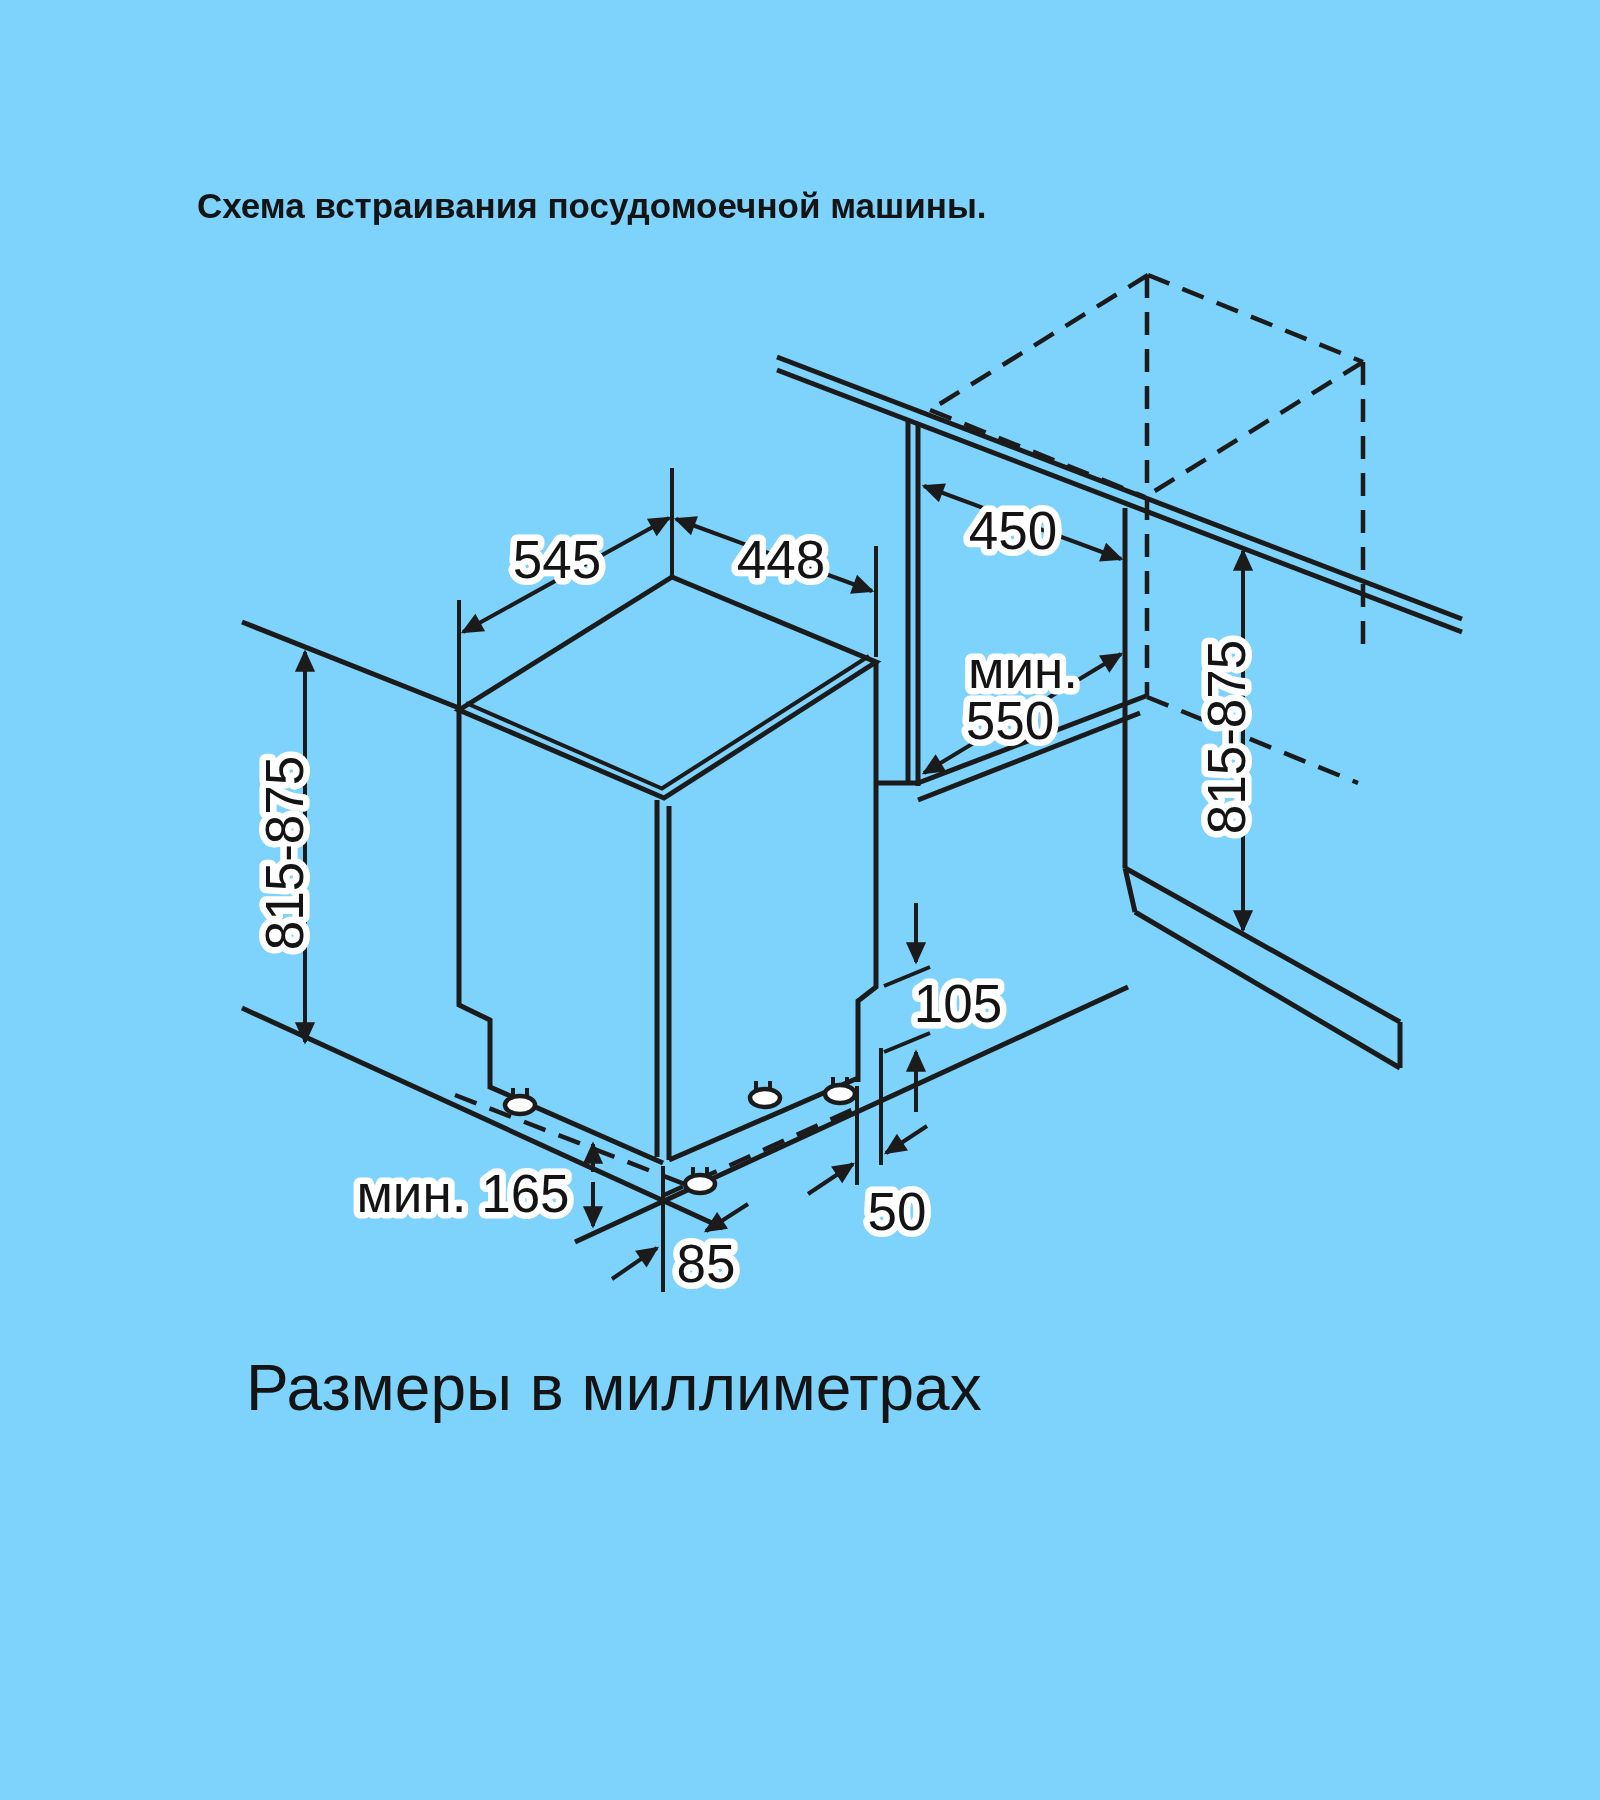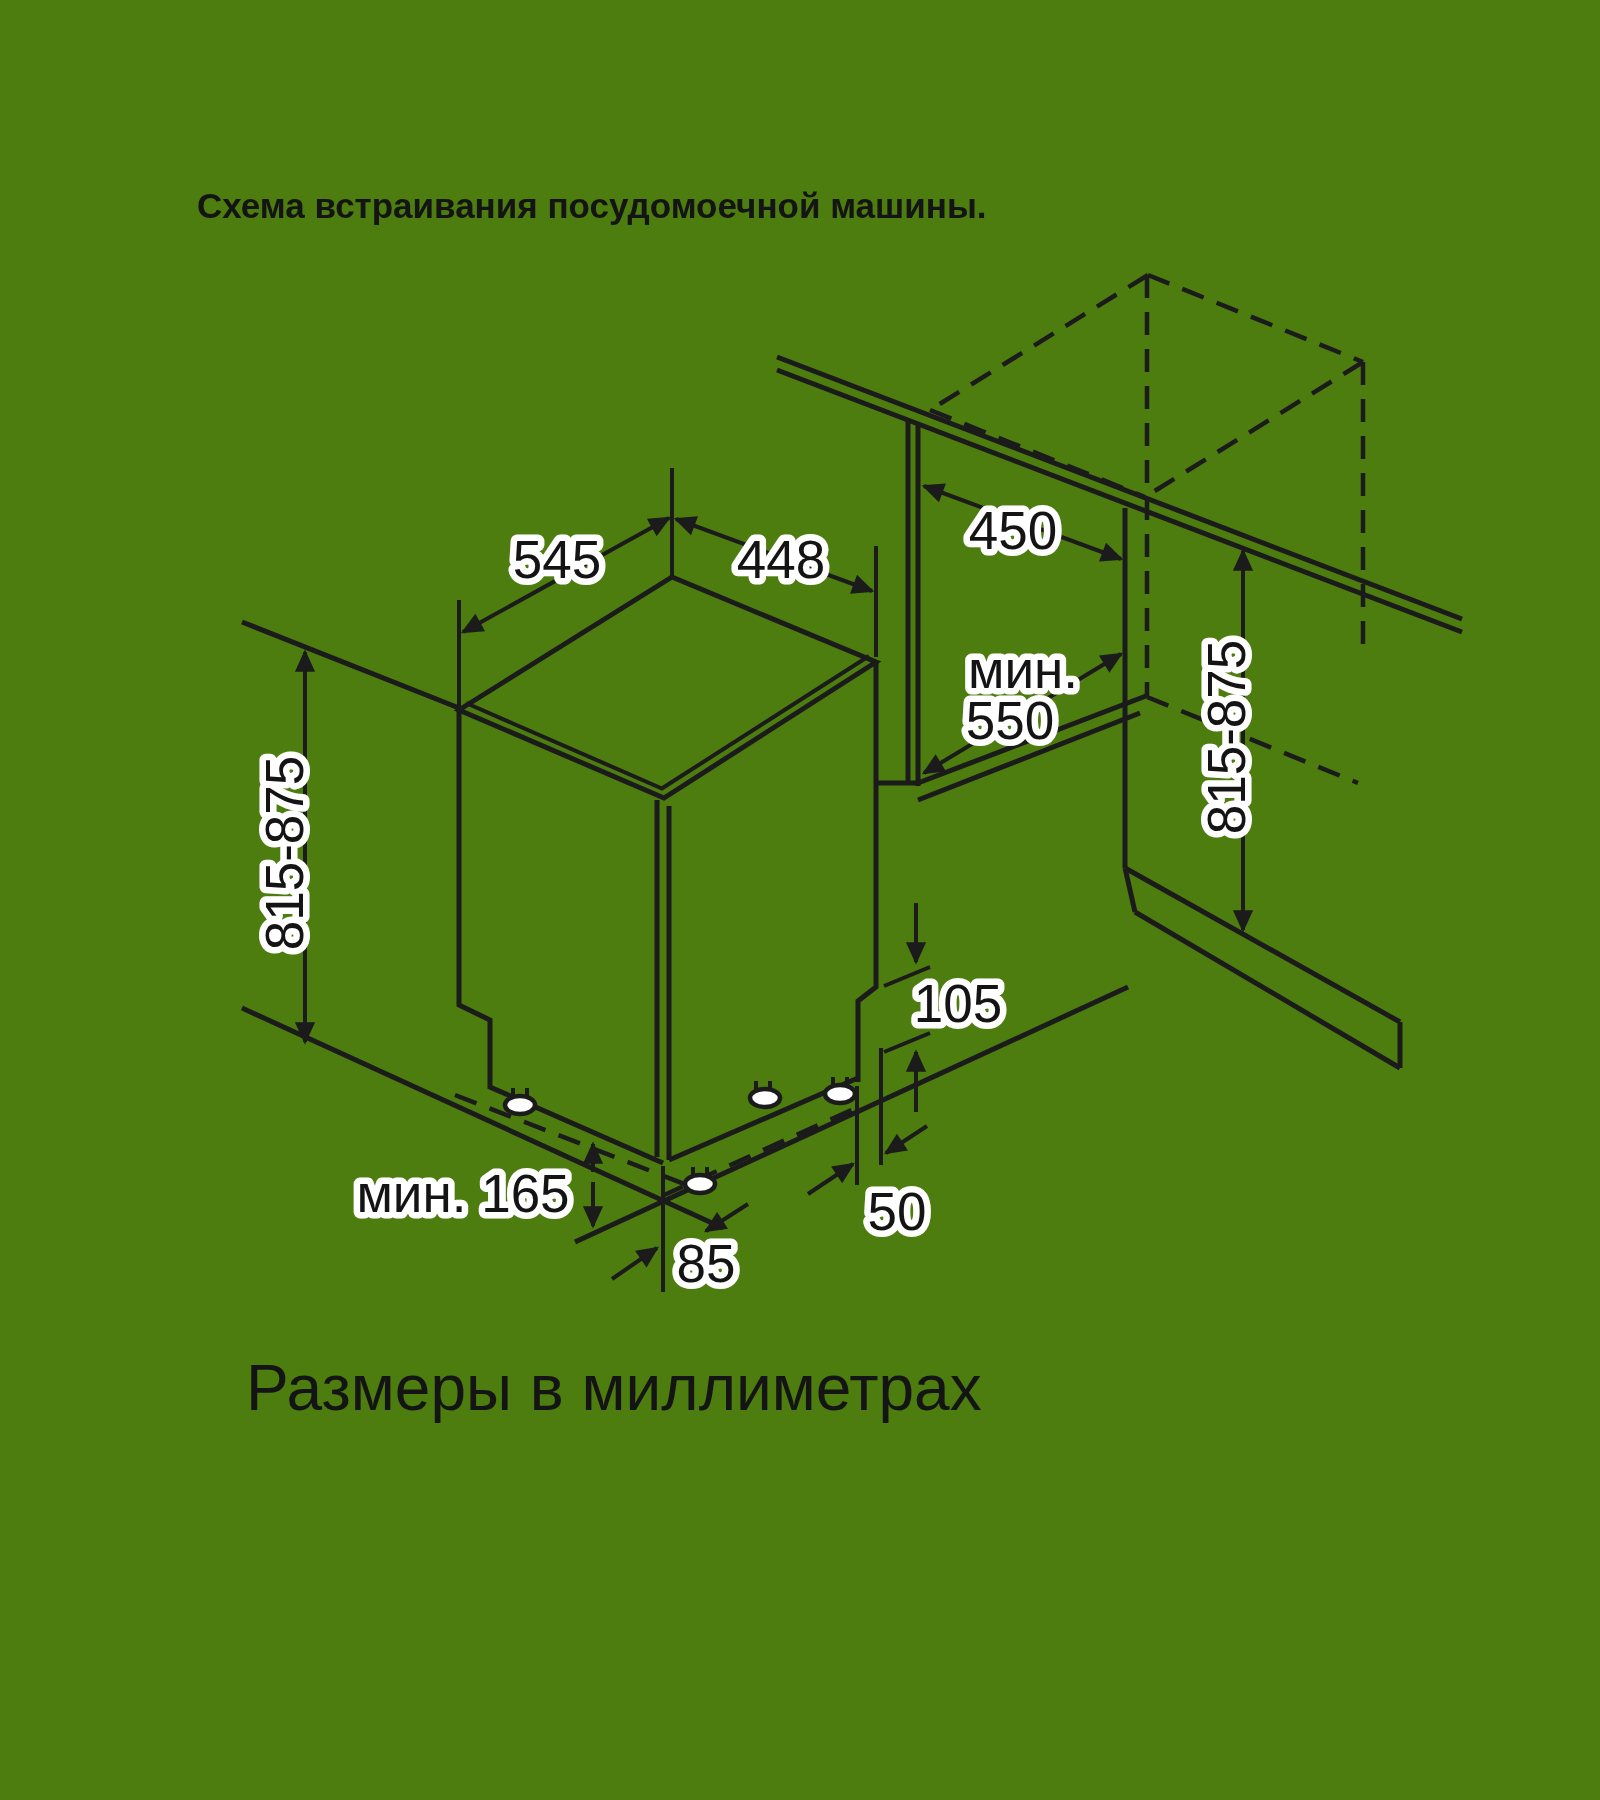--- a/index.html
+++ b/index.html
@@ -1,19 +1,19 @@
 <!DOCTYPE html>
 <html><head>
 <meta charset="utf-8">
 <style>
   html,body{margin:0;padding:0;background:#e8e8e8;}
   .page{
     position:relative;
     width:1600px;height:1800px;
-    background:#4d7c0f;
+    background:#7dd3fc;
     overflow:hidden;
     font-family:"Liberation Sans", sans-serif;
   }
   svg{display:block;width:1600px;height:1800px;}
   .ln{stroke:#1b1b1b;stroke-width:5;fill:none;stroke-linejoin:miter;stroke-linecap:butt;}
   .lnthin{stroke:#1b1b1b;stroke-width:4;fill:none;}
   .dash{stroke:#1b1b1b;stroke-width:4.5;fill:none;stroke-dasharray:23 14;}
   .ext{stroke:#1b1b1b;stroke-width:4;fill:none;}
   .dim{stroke:#1b1b1b;stroke-width:4;fill:none;marker-start:url(#arr);marker-end:url(#arr);}
   .dima{stroke:#1b1b1b;stroke-width:4;fill:none;marker-end:url(#arr);}

